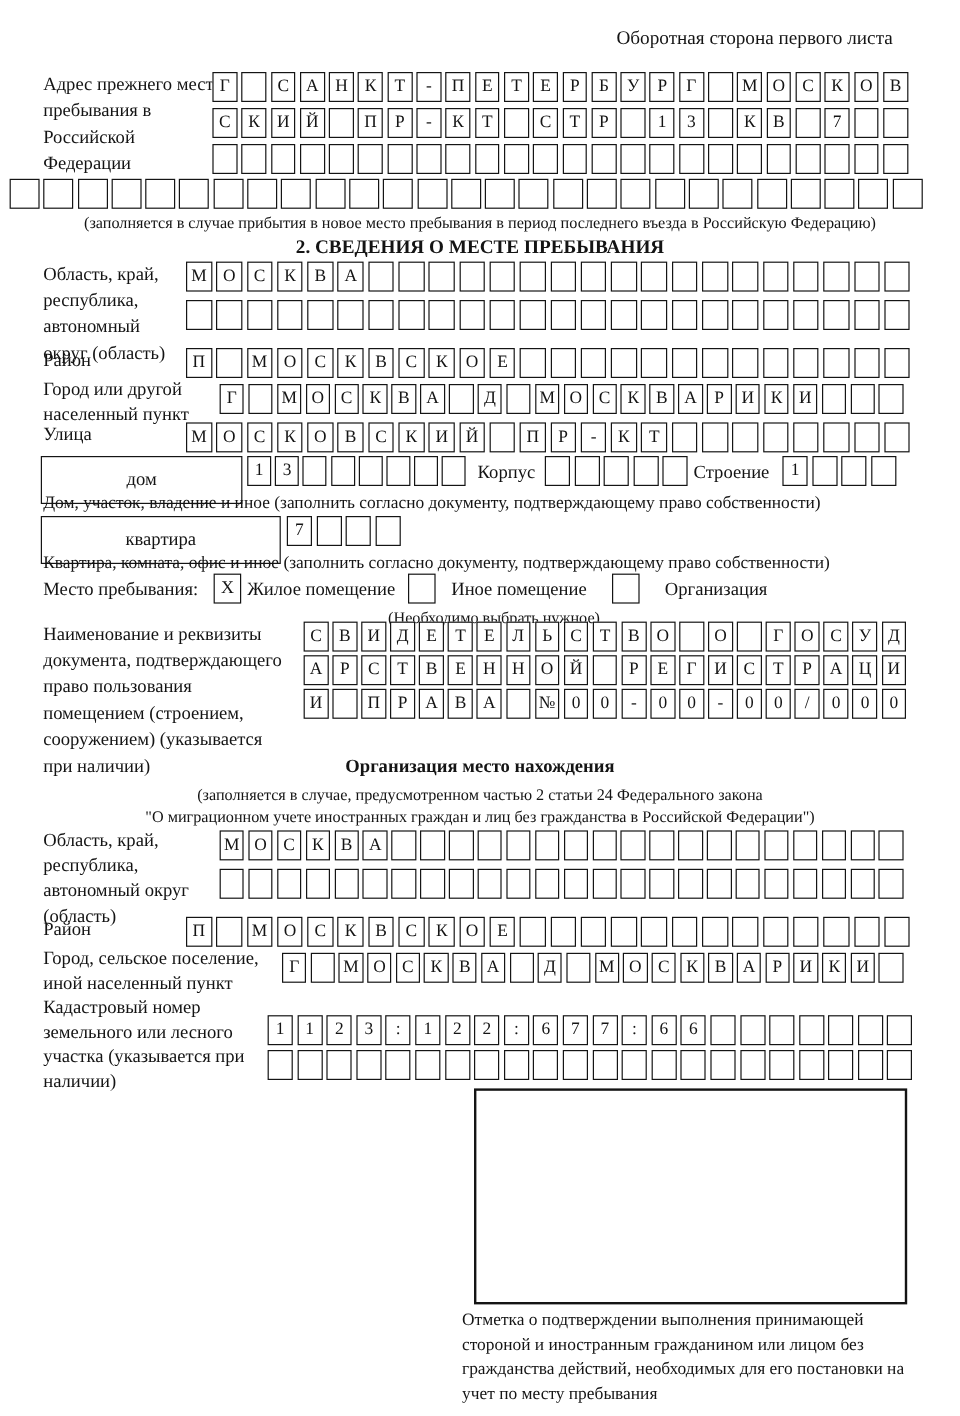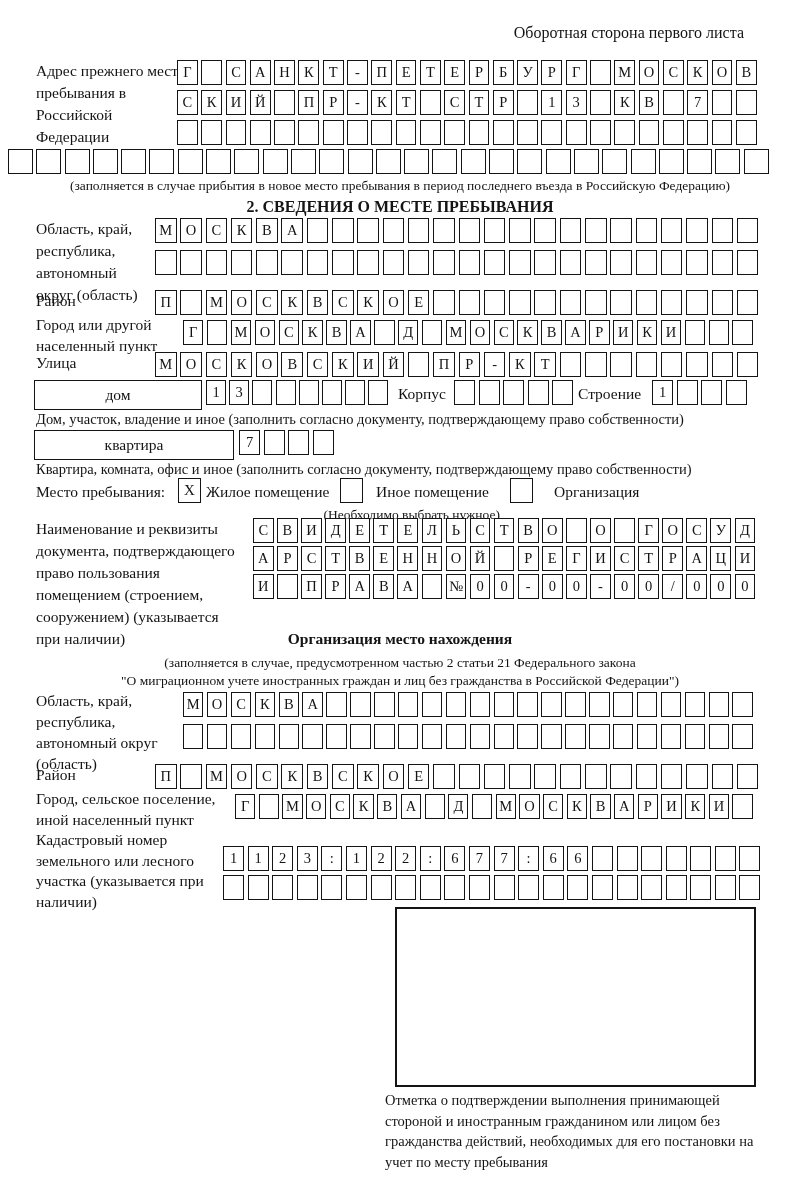--- a/index.html
+++ b/index.html
@@ -8,21 +8,21 @@
   .abs{position:absolute;}
   .lbl{position:absolute;font-size:15.5px;line-height:22px;}
   .note{position:absolute;font-size:13.5px;line-height:17px;}
   .fieldnote{position:absolute;font-size:14.5px;}
   .ctr{width:100%;left:0;text-align:center;}
   .sect-title{position:absolute;left:0;width:100%;text-align:center;font-weight:bold;font-size:16px;}
   .grid{position:absolute;display:flex;gap:var(--g,3.5px);}
   .grid .c{flex:none;box-sizing:border-box;width:var(--w,21px);height:25px;
            border:1.6px solid #141414;background:#fff;display:flex;align-items:center;
            justify-content:center;font-size:14.5px;}
-  .wbox{position:absolute;box-sizing:border-box;height:30px;border:1.8px solid #141414;
+  .wbox{position:absolute;box-sizing:border-box;height:40px;border:1.8px solid #141414;
         display:flex;align-items:center;justify-content:center;font-size:15.5px;}
   .chkbox{position:absolute;box-sizing:border-box;width:23px;height:25px;border:1.6px solid #141414;
           display:flex;align-items:center;justify-content:center;font-size:15px;}
   .stamp{position:absolute;left:395px;top:907px;width:357px;height:176px;border:2px solid #141414;background:#fff;}
 </style>
 </head>
 <body>
 
 <div id="page">
 
@@ -389,21 +389,21 @@
       <div class="c">-</div>
       <div class="c">0</div>
       <div class="c">0</div>
       <div class="c">/</div>
       <div class="c">0</div>
       <div class="c">0</div>
       <div class="c">0</div>
     </div>
 
   <div class="sect-title" style="top:630px;font-size:15.5px;">Организация место нахождения</div>
-  <div class="note ctr" style="top:654px;">(заполняется в случае, предусмотренном частью 2 статьи 21 Федерального закона</div>
+  <div class="note ctr" style="top:654px;">(заполняется в случае, предусмотренном частью 2 статьи 24 Федерального закона</div>
   <div class="note ctr" style="top:672px;">"О миграционном учете иностранных граждан и лиц без гражданства в Российской Федерации")</div>
 
   <div class="lbl" style="left:36px;top:690px;width:155px;line-height:21px;">Область, край, республика, автономный округ (область)</div>
   <div class="grid" style="left:183px;top:692px;--w:20.4px;--g:3.5px;">
       <div class="c">М</div>
       <div class="c">О</div>
       <div class="c">С</div>
       <div class="c">К</div>
       <div class="c">В</div>
       <div class="c">А</div>

